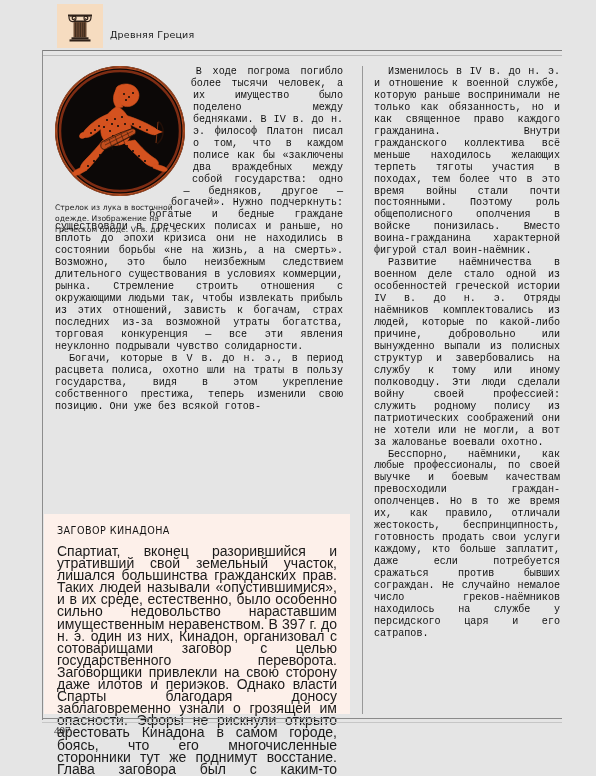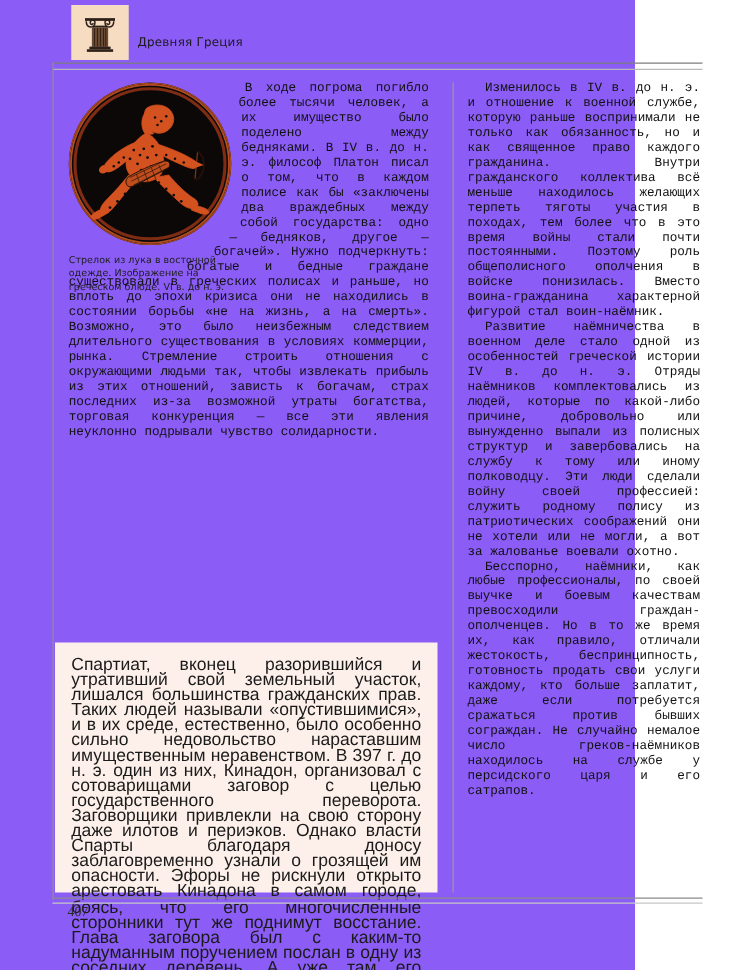--- a/index.html
+++ b/index.html
@@ -12,23 +12,23 @@
     height: 776px;
     font-family: "Liberation Serif", serif;
     color: #1a1a1a;
     position: relative;
     overflow: hidden;
   }
 
   .page {
     position: absolute;
     left: 0; top: 0;
-    width: 508px;
+    width: 596px;
     height: 776px;
-    background: #8b5cf6;
+    background: #e5e5e5;
   }
 
   
   .header {
     position: absolute;
     left: 0; top: 0;
     width: 600px;
     height: 58px;
   }
   .col-icon {
@@ -299,28 +299,30 @@
             <path d="M99 62 L108 66 L99 69 Z" fill="#d4521f"></path>
 
             <path d="M28 66 C25 67, 23 70, 25 72 C27 74, 31 72, 32 69 Z" fill="#d4521f"></path>
           </g>
         </svg>
       </div>
       <div class="caption">Стрелок из лука в восточной одежде. Изображение на греческом блюде. VI  в. до н. э.</div>
     </div>
 
     <p class="body">В ходе погрома погибло более тысячи человек, а их имущество было поделено между бедняками. В IV в. до н. э. философ Платон писал о том, что в каждом полисе как бы «заключены два враждебных между собой государства: одно — бедняков, другое — богачей». Нужно подчеркнуть: богатые и бедные граждане существовали в греческих полисах и раньше, но вплоть до эпохи кризиса они не находились в состоянии борьбы «не на жизнь, а на смерть». Возможно, это было неизбежным следствием длительного существования в условиях коммерции, рынка. Стремление строить отношения с окружающими людьми так, чтобы извлекать прибыль из этих отношений, зависть к богачам, страх последних из-за возможной утраты богатства, торговая конкуренция — все эти явления неуклонно подрывали чувство солидарности.</p>
+    <p class="body">Богачи, которые в V в. до н. э., в период расцвета полиса, охотно шли на траты в пользу государства, видя в этом укрепление собственного престижа, теперь изменили свою позицию. Они уже без всякой готов-</p>
   </div>
 
   <div class="col-right">
     <p class="body">Изменилось в IV в. до н. э. и отношение к военной службе, которую раньше воспринимали не только как обязанность, но и как священное право каждого гражданина. Внутри гражданского коллектива всё меньше находилось желающих терпеть тяготы участия в походах, тем более что в это время войны стали почти постоянными. Поэтому роль общеполисного ополчения в войске понизилась. Вместо воина-гражданина характерной фигурой стал воин-наёмник.</p>
     <p class="body">Развитие наёмничества в военном деле стало одной из особенностей греческой истории IV в. до н. э. Отряды наёмников комплектовались из людей, которые по какой-либо причине, добровольно или вынужденно выпали из полисных структур и завербовались на службу к тому или иному полководцу. Эти люди сделали войну своей профессией: служить родному полису из патриотических соображений они не хотели или не могли, а вот за жалованье воевали охотно.</p>
     <p class="body">Бесспорно, наёмники, как любые профессионалы, по своей выучке и боевым качествам превосходили граждан-ополченцев. Но в то же время их, как правило, отличали жестокость, беспринципность, готовность продать свои услуги каждому, кто больше заплатит, даже если потребуется сражаться против бывших сограждан. Не случайно немалое число греков-наёмников находилось на службе у персидского царя и его сатрапов.</p>
   </div>
 
   <div class="sidebox">
+    <div class="sidebox-title">ЗАГОВОР КИНАДОНА</div>
     <div class="sidebox-text">Спартиат, вконец разорившийся и утративший свой земельный участок, лишался большинства гражданских прав. Таких людей называли «опустившимися», и в их среде, естественно, было особенно сильно недовольство нараставшим имущественным неравенством. В 397 г. до н. э. один из них, Кинадон, организовал с сотоварищами заговор с целью государственного переворота. Заговорщики привлекли на свою сторону даже илотов и периэков. Однако власти Спарты благодаря доносу заблаговременно узнали о грозящей им опасности. Эфоры не рискнули открыто арестовать Кинадона в самом городе, боясь, что его многочисленные сторонники тут же поднимут восстание. Глава заговора был с каким-то надуманным поручением послан в одну из соседних деревень. А уже там его схватили, после чего подвергли пытке и казнили.</div>
   </div>
 
   <div class="bottom-rule"></div>
   <div class="page-number">407</div>
 
 </div>
 
 </body></html>

